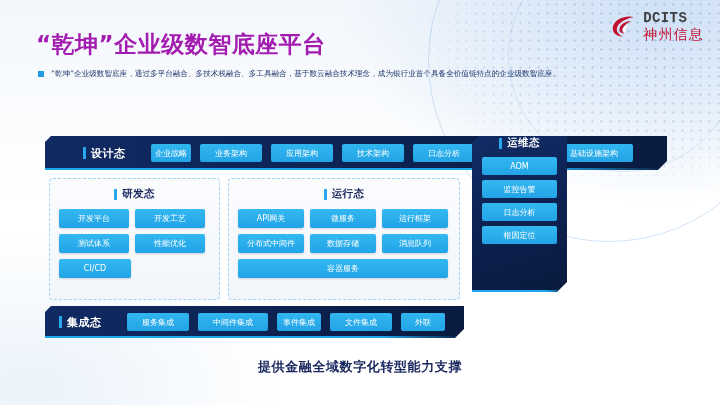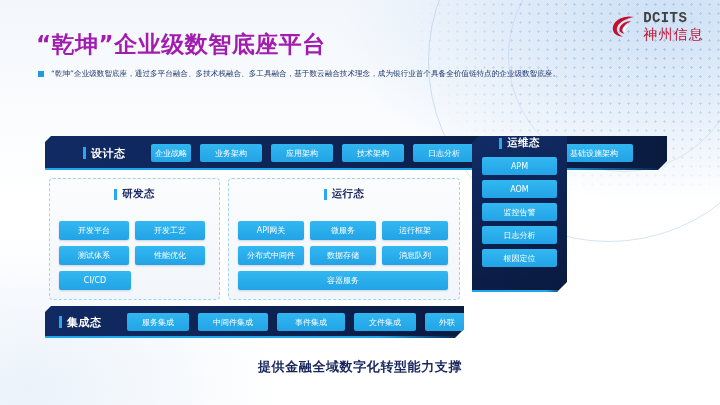--- a/index.html
+++ b/index.html
@@ -100,21 +100,21 @@
   }
 
   
   .light-panel{
     position:absolute;
     background:linear-gradient(180deg,#fbfcfe 0%,#f2f6fa 100%);
     border:1px dashed #9fd4f2;border-radius:4px;
     box-sizing:border-box;padding-top:8px;
   }
   .panel-title{
-    display:flex;align-items:center;justify-content:center;gap:5px;margin-bottom:20px;
+    display:flex;align-items:center;justify-content:center;gap:5px;margin-bottom:8px;
   }
   .panel-title .tick{background:#2aa8ee;height:11px;}
   .panel-title-txt{
     font-size:10.5px;font-weight:bold;color:#17255c;letter-spacing:.4px;
     font-family:"DejaVu Sans",sans-serif;
   }
   .grid{display:flex;flex-wrap:wrap;gap:6px;padding:0 9px;}
   .cell{
     background:linear-gradient(180deg,#33b8f1 0%,#22a3e6 100%);
     color:#fff;font-size:8px;font-family:"DejaVu Sans",sans-serif;
@@ -218,37 +218,36 @@
       <div class="cell" style="width:210px">容器服务</div>
     </div>
   </div>
 
   <div class="dark-col" style="left:427px;">
     <div class="panel-title">
       <span class="tick"></span>
       <span class="panel-title-txt">运维态</span>
     </div>
     <div class="col-items">
-      <div class="cell">APM</div>
       <div class="cell">AOM</div>
       <div class="cell">监控告警</div>
       <div class="cell">日志分析</div>
       <div class="cell">根因定位</div>
     </div>
   </div>
 
 
   <div class="dark-bar" style="left:0;top:170px;width:419px;height:32px;">
     <div class="bar-head">
       <span class="tick"></span>
       <span class="bar-head-txt">集成态</span>
     </div>
     <div class="chip-row">
       <div class="chip" style="width:62px">服务集成</div>
       <div class="chip" style="width:70px">中间件集成</div>
-      <div class="chip" style="width:68px">事件集成</div>
+      <div class="chip" style="width:44px">事件集成</div>
       <div class="chip" style="width:62px">文件集成</div>
       <div class="chip" style="width:44px">外联</div>
     </div>
   </div>
 </div>
 
 <div class="caption">提供金融全域数字化转型能力支撑</div>
 
 </body></html>

